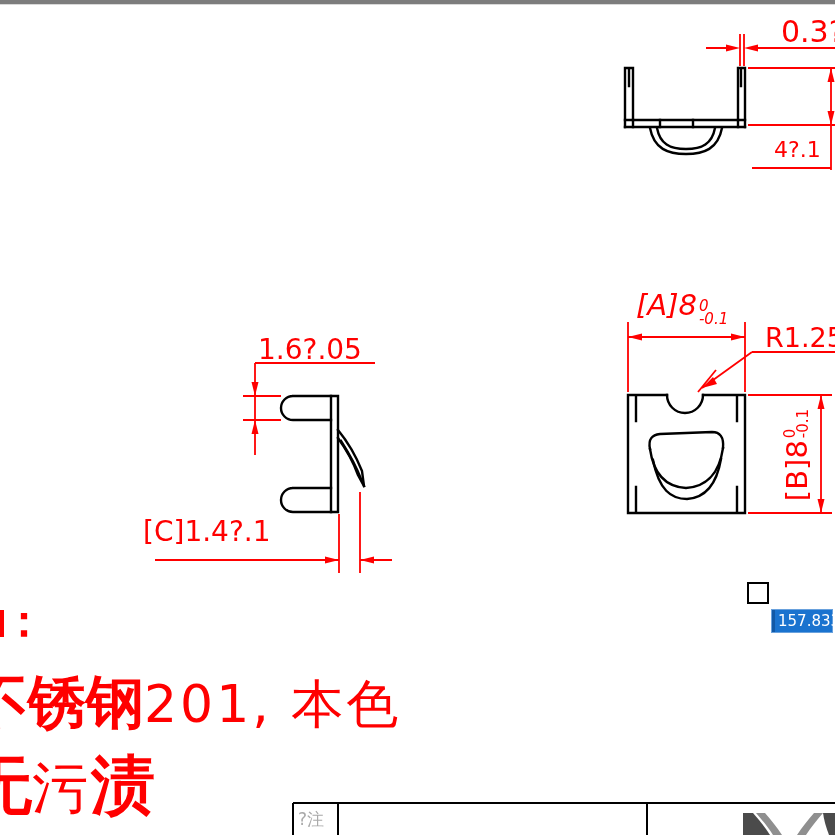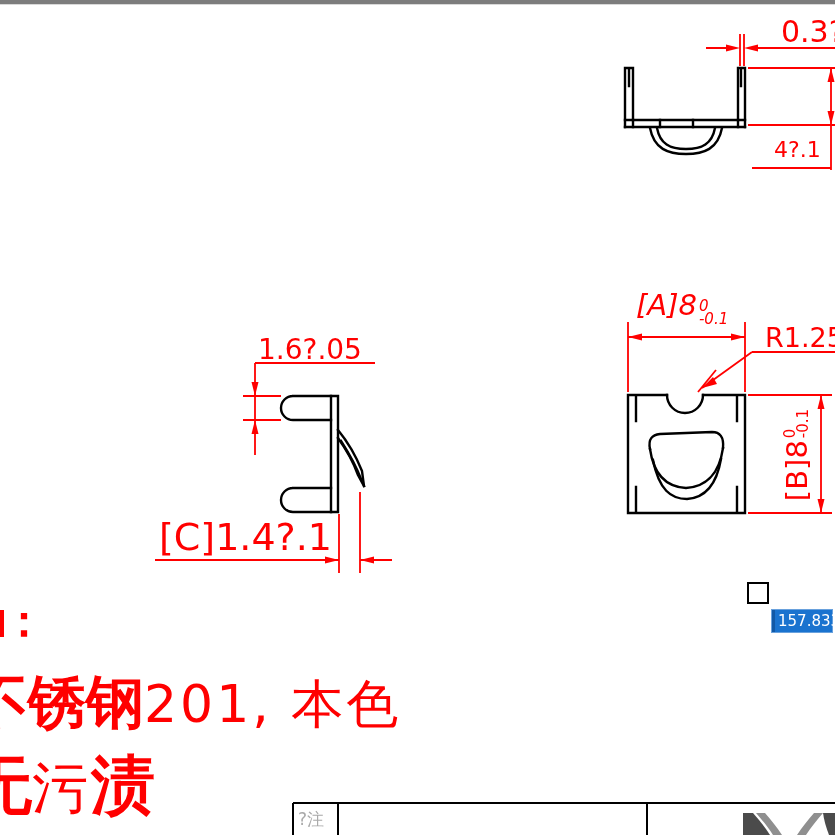--- a/index.html
+++ b/index.html
@@ -129,21 +129,21 @@
 <div class="dimtext rot90" style="left:737px;top:439px;width:120px;height:32px;font-size:29px;">
   <span>[B]8</span>
     <span class="tolstack">
       <span>0</span>
       <span>-0.1</span>
     </span>
 </div>
 
 <div class="dimtext" style="left:258px;top:333px;font-size:28px;">1.6?.05</div>
 
-<div class="dimtext" style="left:159px;top:515px;font-size:38px;">[C]1.4?.1</div>
+<div class="dimtext" style="left:143px;top:515px;font-size:28px;">[C]1.4?.1</div>
 
 <div class="note" style="left:2px;top:592px;font-size:44px;font-weight:700;">：</div>
 <div class="frag" style="left:0;top:610px;width:4px;height:27px;"></div>
 
 <div class="note" style="left:-30px;top:664px;">
   <span class="b" style="font-size:58px;">不锈钢</span><span class="t" style="font-size:52px;text-align:right;">201, 本色</span>
 </div>
 
 <div class="note" style="left:-32px;top:742px;">
   <span class="b" style="font-size:64px;">无</span><span class="t" style="font-size:56px;">污</span><span class="b" style="font-size:64px;">渍</span>

